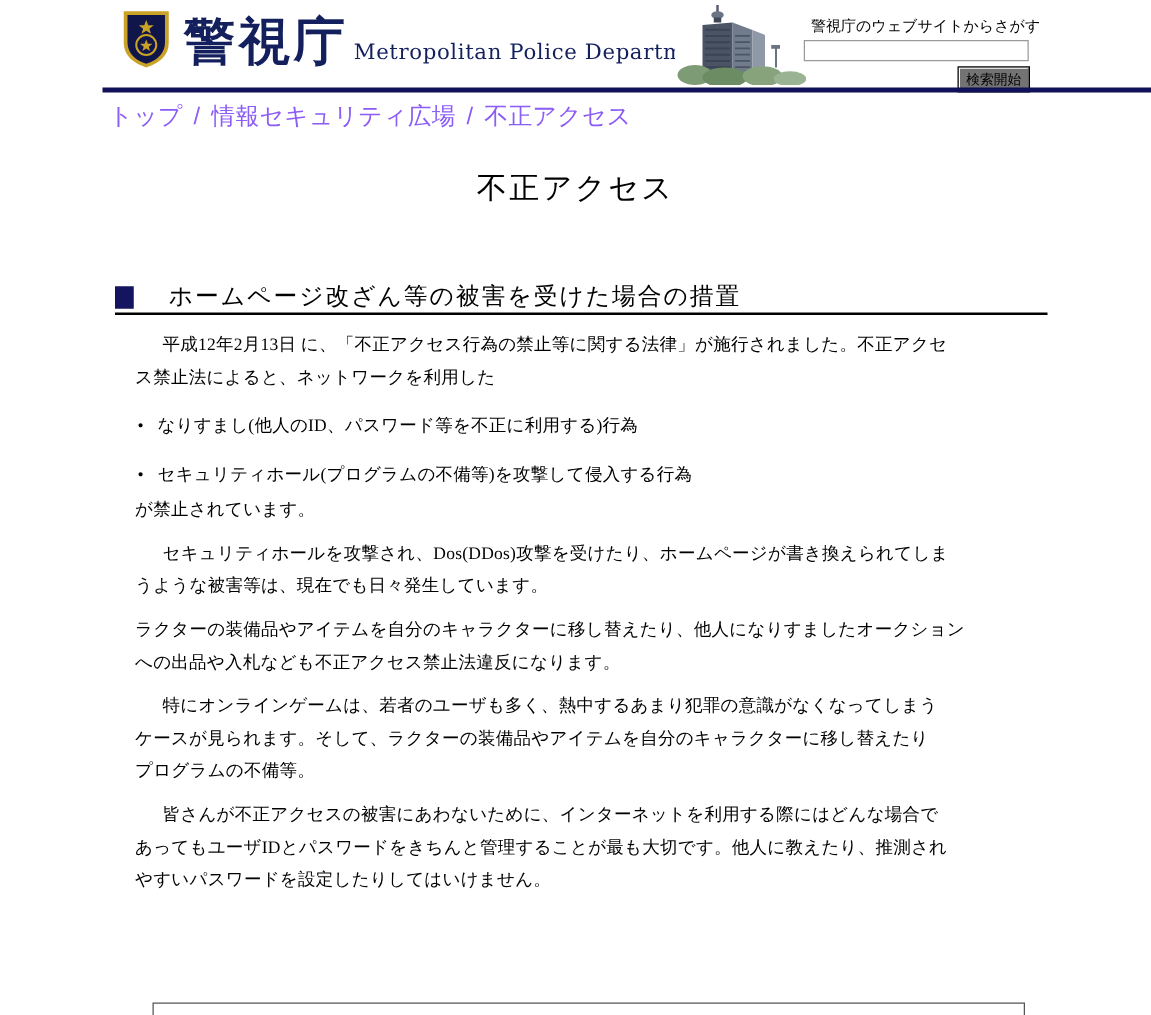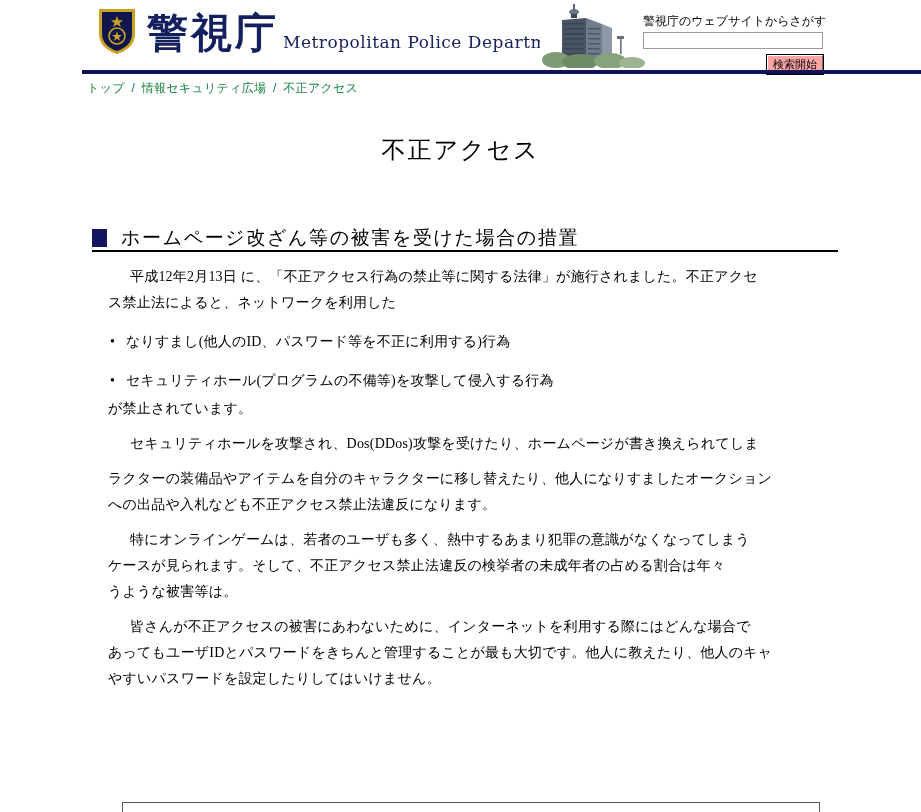--- a/index.html
+++ b/index.html
@@ -72,20 +72,21 @@
     left: 643px;
     top: 14px;
     width: 195px;
   }
   .search-label {
     font-size: 12px;
     color: #000;
     line-height: 1.2;
     margin-bottom: 4px;
     white-space: nowrap;
+    text-align: center;
   }
   .search-input {
     width: 174px;
     height: 15px;
     border: 1px solid #9a9a9a;
     background: #ffffff;
     font-size: 11px;
     font-family: "Liberation Sans", sans-serif;
     padding: 0 2px;
     box-sizing: content-box;
@@ -93,21 +94,21 @@
   }
   .search-btn-row {
     text-align: right;
     width: 180px;
     margin-top: 5px;
   }
   .search-btn {
     font-size: 11px;
     font-family: "Liberation Sans", sans-serif;
     padding: 1px 5px;
-    background: #fca5a5;
+    background: #737373;
     border-top: 1px solid #ffffff;
     border-left: 1px solid #ffffff;
     border-right: 1px solid #707070;
     border-bottom: 1px solid #707070;
     outline: 1px solid #000;
     color: #000;
     cursor: pointer;
   }
 
   .nav-rule {
@@ -117,22 +118,22 @@
     width: 839px;
     height: 4px;
     background: #11115a;
   }
 
   
   .breadcrumb {
     position: absolute;
     left: 87px;
     top: 80px;
-    font-size: 12px;
-    color: #15803d;
+    font-size: 19px;
+    color: #8b5cf6;
     letter-spacing: 0.3px;
     white-space: nowrap;
   }
   .breadcrumb .sep { margin: 0 3px; }
 
   
   .page-title {
     position: absolute;
     top: 134px;
     left: 0;
@@ -146,20 +147,21 @@
   
   .section-head {
     position: absolute;
     left: 92px;
     top: 228px;
     width: 746px;
     border-bottom: 2px solid #000000;
     padding-bottom: 3px;
     display: flex;
     align-items: center;
+    gap: 14px;
   }
   .section-marker {
     width: 15px;
     height: 18px;
     background: #14145f;
     margin-right: 14px;
     flex: none;
   }
   .section-title {
     font-size: 19px;
@@ -330,34 +332,35 @@
       <span>セキュリティホール(プログラムの不備等)を攻撃して侵入する行為</span>
     </li>
   </ul>
 
   <p class="para">
     <span class="line">が禁止されています。</span>
   </p>
 
   <p class="para">
     <span class="line indent">セキュリティホールを攻撃され、Dos(DDos)攻撃を受けたり、ホームページが書き換えられてしま</span>
+    <span class="line">うような被害等は、現在でも日々発生しています。</span>
   </p>
 
   <p class="para">
     <span class="line"><span class="u-wide">ラクターの装備品やアイテムを自分のキャラクターに移し替えたり、他人になりすましたオークション</span></span>
     <span class="line"><span class="u">への出品や入札なども不正アクセス禁止法違反になります。</span></span>
   </p>
 
   <p class="para">
     <span class="line indent"><span>特にオンラインゲームは、若者のユーザも多く、</span><span class="u">熱中するあまり犯罪の意識がなくなってしまう</span></span>
-    <span class="line"><span class="u">ケースが見られます。</span><span>そして、不正アクセス禁止法違反の検挙者の未成年者の占める割合は年々</span></span>
-    <span class="line">うような被害等は。</span>
+    <span class="line"><span class="u">ケースが見られます。</span><span>そして、ラクターの装備品やアイテムを自分のキャラクターに移し替えたり</span></span>
+    <span class="line">プログラムの不備等。</span>
   </p>
 
   <p class="para">
     <span class="line indent">皆さんが不正アクセスの被害にあわないために、インターネットを利用する際にはどんな場合で</span>
-    <span class="line"><span>あってもユーザIDとパスワードをきちんと管理することが最も大切です。</span><span class="u">他人に教えたり、他人のキャ</span></span>
+    <span class="line"><span>あってもユーザIDとパスワードをきちんと管理することが最も大切です。</span><span class="u">他人に教えたり、推測され</span></span>
     <span class="line"><span class="u">やすいパスワードを設定したりしてはいけません。</span></span>
   </p>
 
 </div>
 
 <div class="bottom-box"></div>
 
 </body></html>

